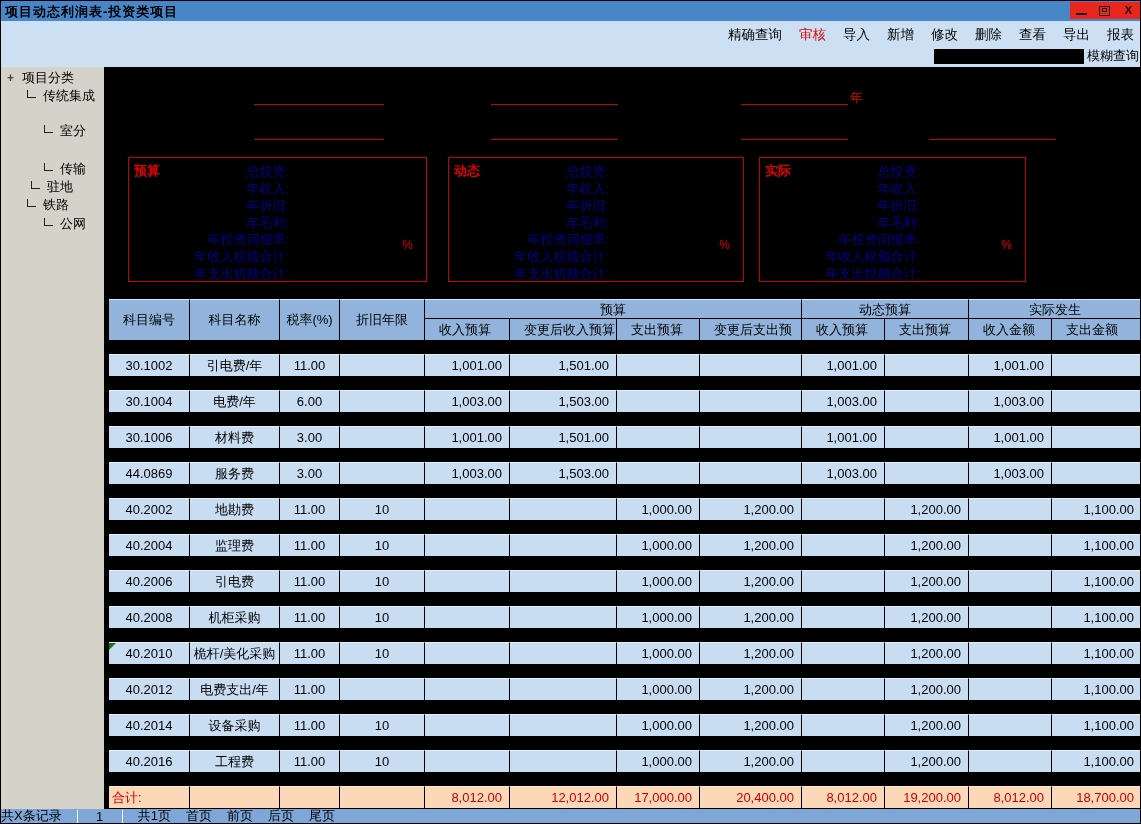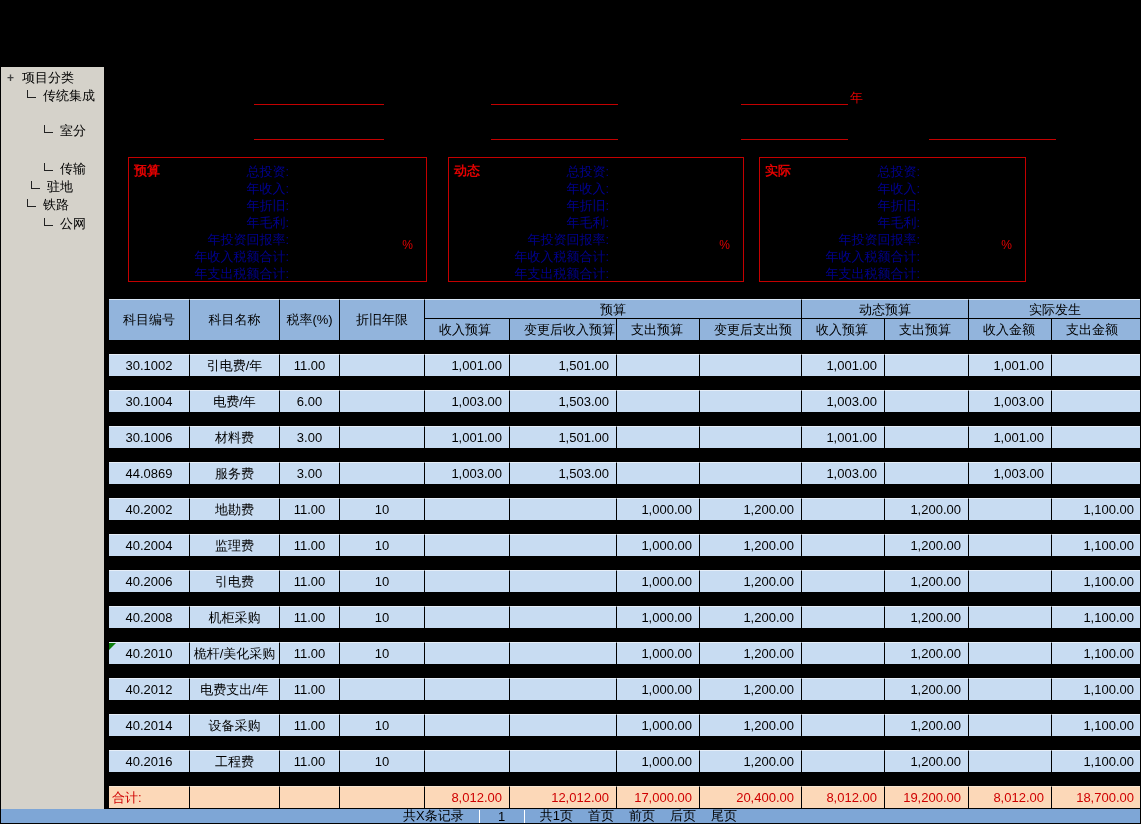--- a/index.html
+++ b/index.html
@@ -55,32 +55,63 @@
   .cell.num{text-align:right;padding-right:7px;}
   .c0{width:80px;border-left:none !important;}
   .c1{width:90px;} .c2{width:60px;} .c3{width:85px;} .c4{width:85px;} .c5{width:107px;}
   .c6{width:83px;} .c7{width:102px;} .c8{width:83px;} .c9{width:84px;} .c10{width:83px;} .c11{width:90px;}
   .totrow{display:flex;margin-top:14px;}
   .totrow .cell{background:#fcd8b8;color:#cf0000;border-top:1px solid #f8e6d2;}
   .totrow .lab{text-align:left;padding-left:3px;}
   .gmark{position:absolute;left:0;top:0;width:0;height:0;border-top:7px solid #0b7d0b;border-right:7px solid transparent;}
   
   .statusbar{position:absolute;left:0;top:808px;width:1141px;height:16px;background:#7ea6d6;border-bottom:2px solid #000;box-sizing:content-box;
-             display:flex;align-items:center;justify-content:center;gap:15px;padding-right:3px;box-sizing:border-box;}
+             display:flex;align-items:center;justify-content:flex-start;gap:15px;padding-right:3px;box-sizing:border-box;}
   .sitem{font-size:13px;color:#000;white-space:nowrap;}
   .slink{cursor:pointer;}
   .vsep{width:1px;height:13px;background:#fff;}
   .pagenum{min-width:14px;text-align:center;}
 </style>
 </head>
 <body>
 
 <div class="win">
 
-
+  <div class="titlebar">
+    <span class="title">项目动态利润表-投资类项目</span>
+    <div class="winbtns">
+      <span class="wbtn">
+          <span class="minbar"></span>
+        </span>
+      <span class="wbtn">
+          <span class="restore"></span>
+        </span>
+      <span class="wbtn">
+          <span class="closex">X</span>
+        </span>
+    </div>
+  </div>
+
+  <div class="toolbar">
+    <div class="btnrow">
+      <span class="tbtn">精确查询</span>
+      <span class="tbtn accent">审核</span>
+      <span class="tbtn">导入</span>
+      <span class="tbtn">新增</span>
+      <span class="tbtn">修改</span>
+      <span class="tbtn">删除</span>
+      <span class="tbtn">查看</span>
+      <span class="tbtn">导出</span>
+      <span class="tbtn">报表</span>
+    </div>
+    <div class="searchrow">
+      <input class="searchbox" value="" style="">
+      <span class="fuzzy">模糊查询</span>
+    </div>
+  </div>
 
   <div class="sidebar">
     <div class="titem" style="left:6px;top:3px;">
       <span class="plus">+</span>
       <span>项目分类</span>
     </div>
     <div class="titem" style="left:26px;top:21px;">
       <span class="lx"></span>
       <span>传统集成</span>
     </div>

